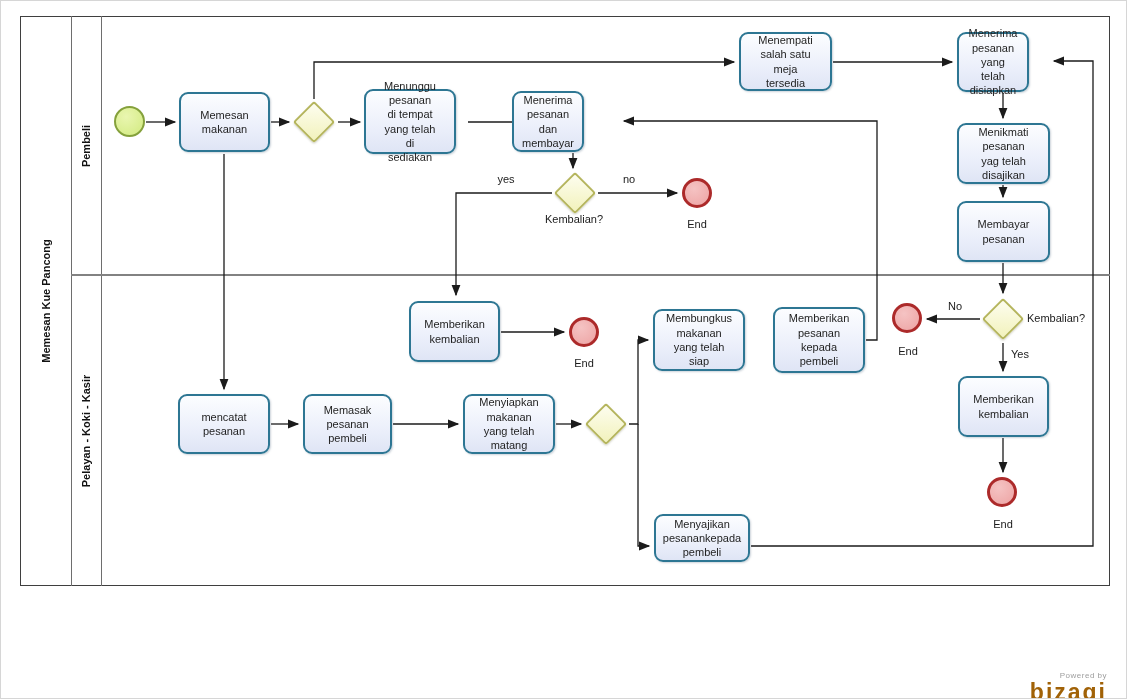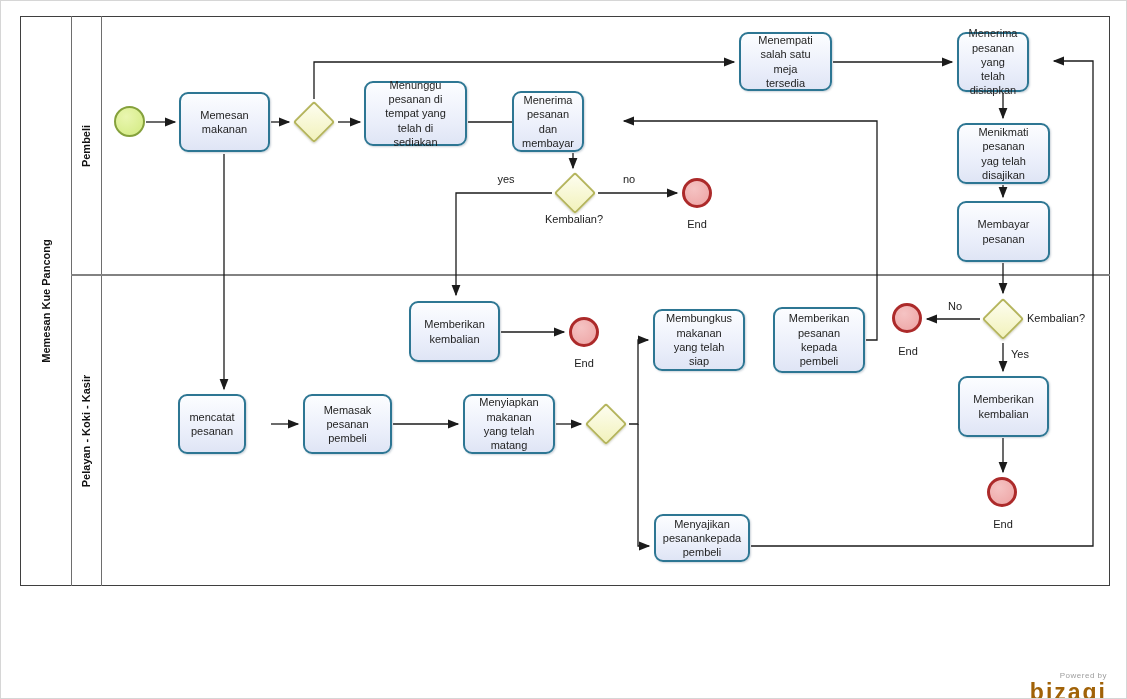--- a/index.html
+++ b/index.html
@@ -96,21 +96,21 @@
   <div class="ev ev-end" style="left:986px;top:476px"></div>
 
   <div class="gw" style="left:298px;top:106px"></div>
   <div class="gw" style="left:559px;top:177px"></div>
   <div class="gw" style="left:987px;top:303px"></div>
   <div class="gw" style="left:590px;top:408px"></div>
 
   <div class="task" style="left:178px;top:91px;width:91px;height:60px">
     <span>Memesan makanan</span>
     </div>
-  <div class="task" style="left:363px;top:80px;width:103px;height:65px">
+  <div class="task" style="left:363px;top:88px;width:92px;height:65px">
     <span>Menunggu pesanan  di tempat yang telah di sediakan</span>
     </div>
   <div class="task" style="left:511px;top:90px;width:72px;height:61px">
     <span>Menerima pesanan dan membayar</span>
     </div>
   <div class="task" style="left:738px;top:31px;width:93px;height:59px">
     <span>Menempati salah satu meja tersedia</span>
     </div>
   <div class="task" style="left:956px;top:31px;width:72px;height:60px">
     <span>Menerima pesanan yang telah disiapkan</span>
@@ -127,21 +127,21 @@
     </div>
   <div class="task" style="left:652px;top:308px;width:92px;height:62px">
     <span>Membungkus makanan yang telah siap</span>
     </div>
   <div class="task" style="left:772px;top:306px;width:92px;height:66px">
     <span>Memberikan pesanan kepada pembeli</span>
     </div>
   <div class="task" style="left:957px;top:375px;width:91px;height:61px">
     <span>Memberikan kembalian</span>
     </div>
-  <div class="task" style="left:177px;top:393px;width:68px;height:60px">
+  <div class="task" style="left:177px;top:393px;width:92px;height:60px">
     <span>mencatat pesanan</span>
     </div>
   <div class="task" style="left:302px;top:393px;width:89px;height:60px">
     <span>Memasak pesanan pembeli</span>
     </div>
   <div class="task" style="left:462px;top:393px;width:92px;height:60px">
     <span>Menyiapkan makanan yang telah matang</span>
     </div>
   <div class="task" style="left:653px;top:513px;width:96px;height:48px">
     <span>Menyajikan pesanankepada pembeli</span>

